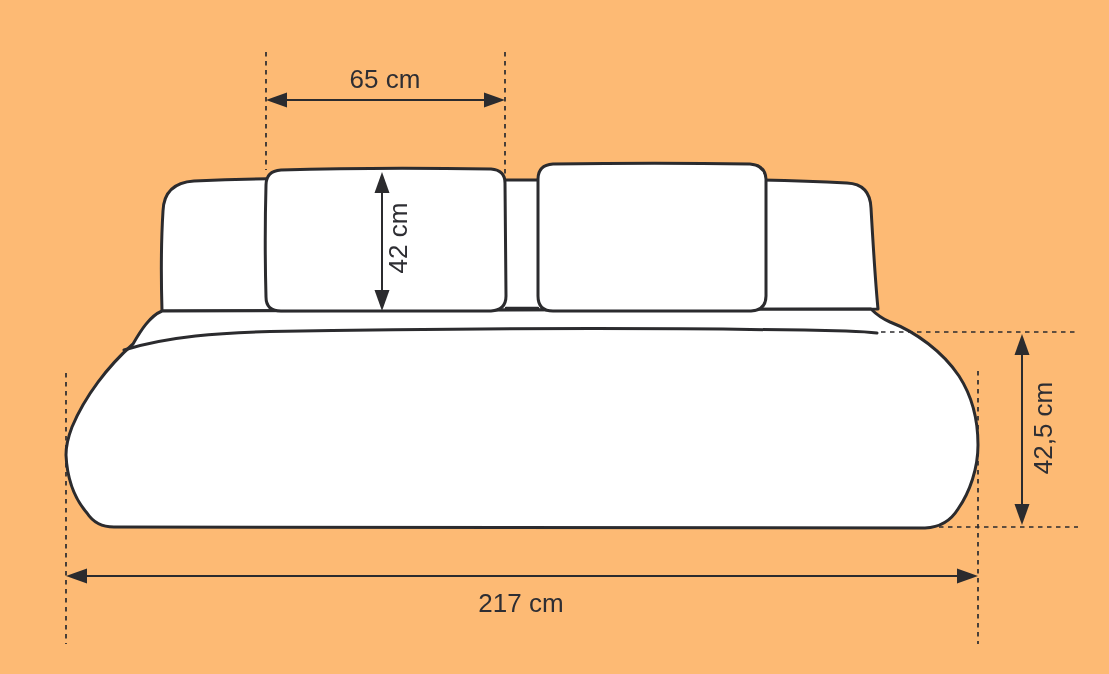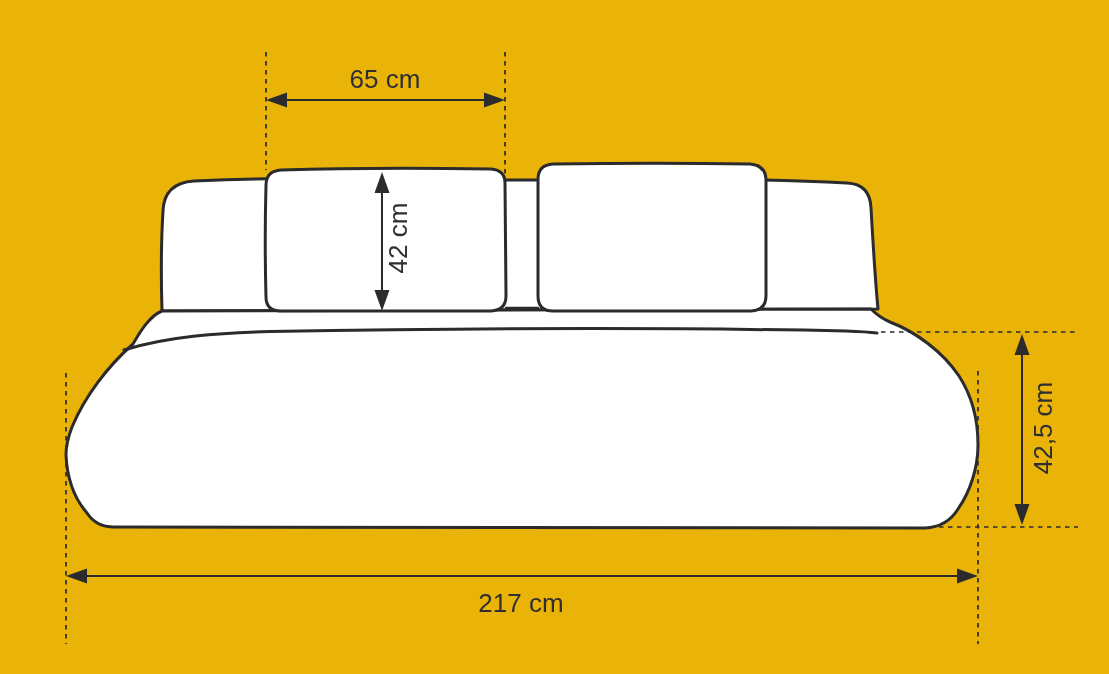--- a/index.html
+++ b/index.html
@@ -4,21 +4,21 @@
 <style>
   html, body {
     margin: 0;
     padding: 0;
     background: #ffffff;
   }
   .canvas {
     position: relative;
     width: 1109px;
     height: 674px;
-    background: #eab308;
+    background: #fdba74;
     overflow: hidden;
     font-family: "Liberation Sans", sans-serif;
   }
   svg { display: block; }
   .shape {
     fill: #ffffff;
     stroke: #2b2b2e;
     stroke-width: 3;
     stroke-linejoin: round;
     stroke-linecap: round;

